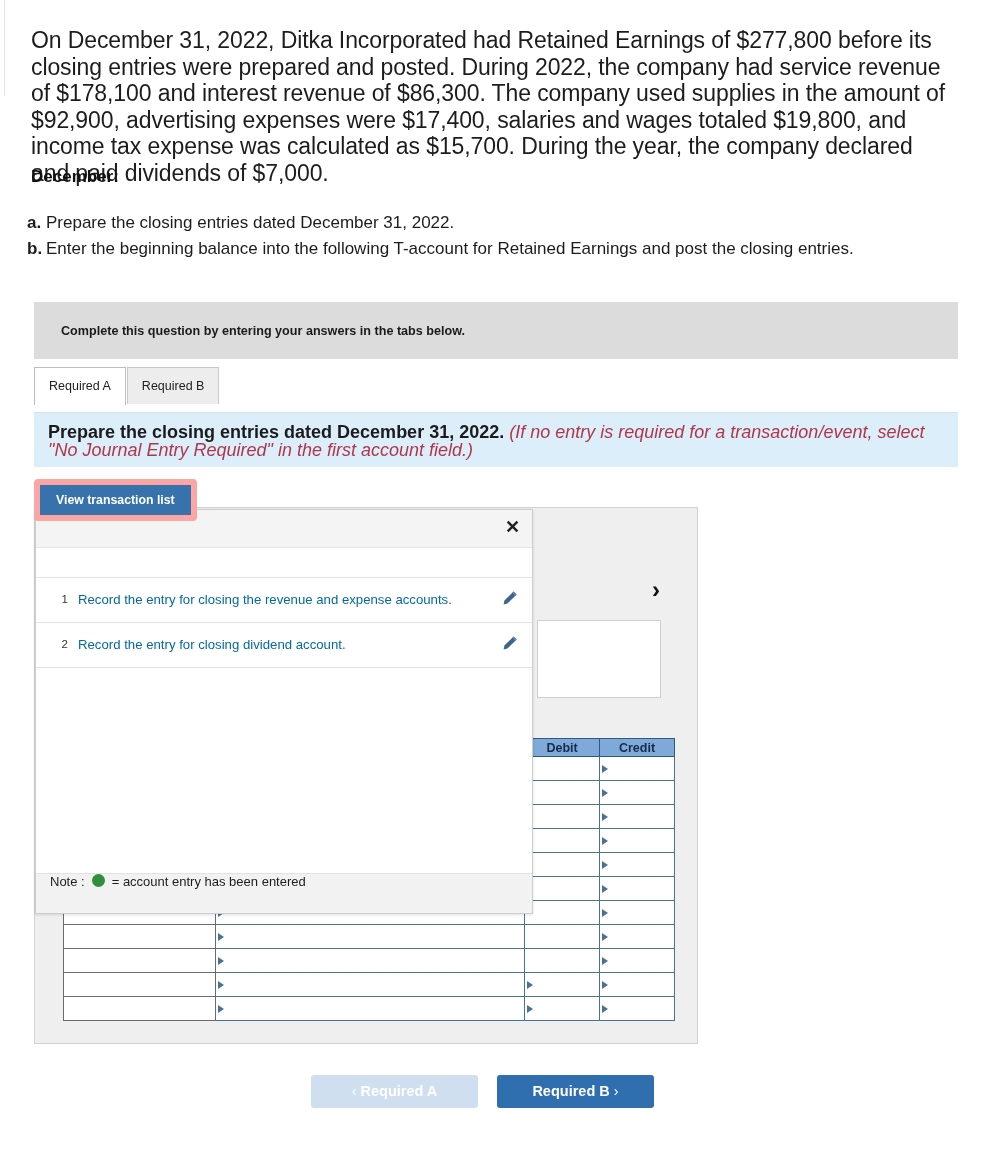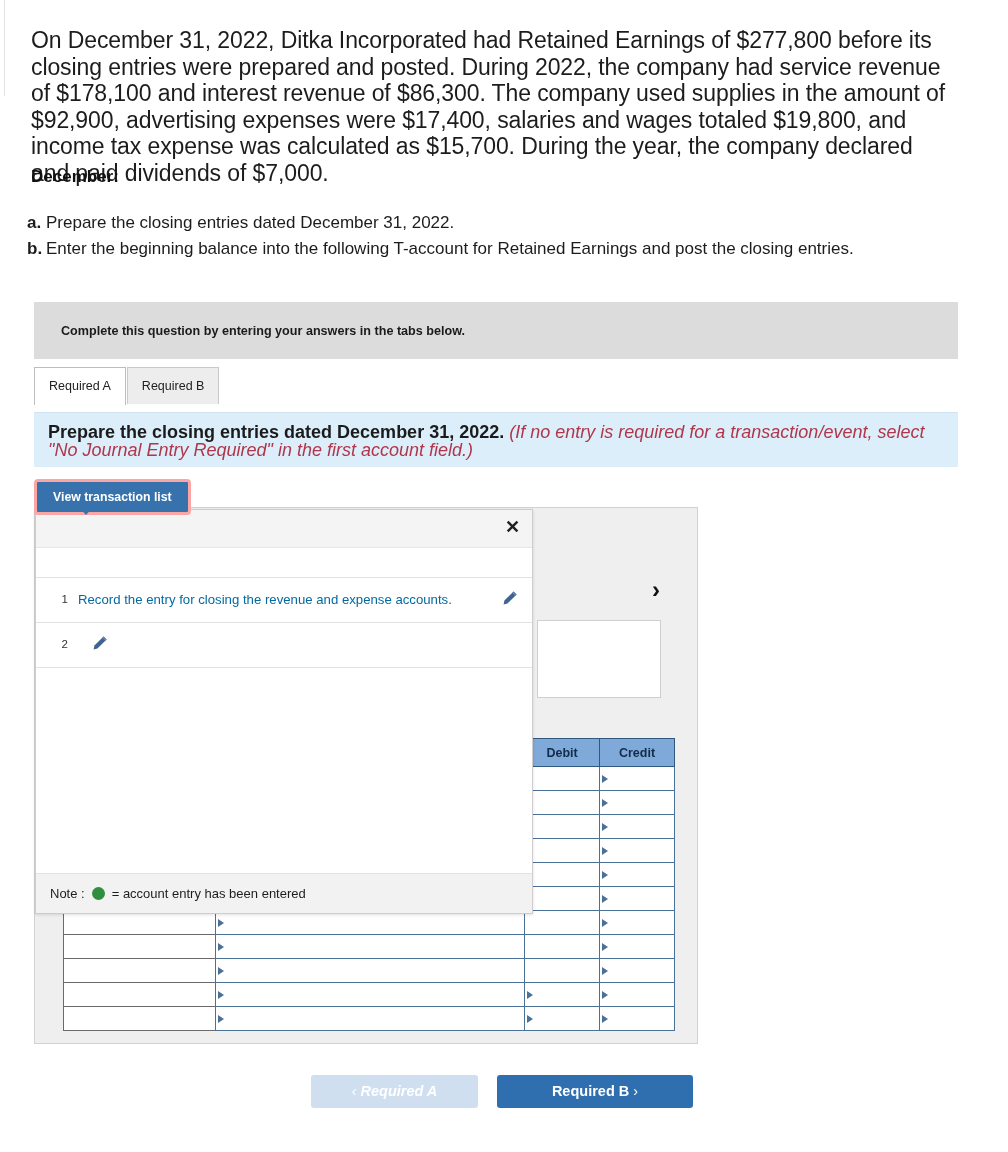--- a/index.html
+++ b/index.html
@@ -114,21 +114,21 @@
   }
 
   
   .vtl-wrap {
     position: absolute;
     left: 34px; top: 479px; z-index: 6;
   }
   .btn-blue {
     background: #3772ac;
     color: #ffffff;
-    border: 3px solid #fca5a5;
+    border: 6px solid #fca5a5;
     border-radius: 4px;
     font-size: 12.3px;
     font-weight: bold;
     padding: 9px 16px;
     text-align: center;
     cursor: pointer;
     display: inline-block;
     line-height: 1;
   }
   .vtl-arrow {
@@ -173,21 +173,21 @@
     width: 612px;
     border-collapse: collapse;
     z-index: 1;
   }
   .jtable th {
     background: #7fa9d8;
     border: 1px solid #31587e;
     color: #132c4c;
     font-size: 12.5px;
     font-weight: bold;
-    height: 28px;
+    height: 18px;
     padding: 0;
     text-align: center;
   }
   .jtable td {
     border: 1px solid #4a7196;
     background: #ffffff;
     height: 24px;
     padding: 0;
     position: relative;
   }
@@ -289,21 +289,20 @@
     cursor: pointer;
   }
   .pencil { display: inline-block; width: 16px; height: 16px; }
   .popup-note {
     position: absolute;
     left: 0; bottom: 0;
     width: 100%; height: 40px;
     background: #f2f2f2;
     border-top: 1px solid #e2e2e2;
     display: flex;
-    align-items: center;
     padding-left: 14px;
     font-size: 13px;
     color: #1d1d1d;
   }
   .green-dot {
     display: inline-block;
     width: 13px; height: 13px;
     border-radius: 50%;
     background: #2f8f3e;
     margin: 0 7px;
@@ -316,26 +315,25 @@
     left: 311px; top: 1075px;
     width: 167px; height: 33px;
     background: #cfdff0;
     border-radius: 3px;
     color: #ffffff;
     font-size: 14.5px;
     font-weight: bold;
     line-height: 33px;
     text-align: center;
     cursor: pointer;
-    font-style: italic;
   }
   .nav-next {
     position: absolute;
     left: 497px; top: 1075px;
-    width: 196px; height: 33px;
+    width: 157px; height: 33px;
     background: #2f6fb0;
     border-radius: 3px;
     color: #ffffff;
     font-size: 14.5px;
     font-weight: bold;
     line-height: 33px;
     text-align: center;
     cursor: pointer;
   }
   .nav-prev .chev, .nav-next .chev { font-weight: normal; }
@@ -529,20 +527,21 @@
       <div class="tx-text">Record the entry for closing the revenue and expense accounts.</div>
       <div class="tx-edit">
         <svg class="pencil" viewBox="0 0 16 16" xmlns="http://www.w3.org/2000/svg">
           <path d="M11.6 1.4 L14.6 4.4 L5.4 13.6 L1.6 14.4 L2.4 10.6 Z" fill="#3f6491"></path>
           <path d="M11.6 1.4 L14.6 4.4 L13.2 5.8 L10.2 2.8 Z" fill="#6b86ab"></path>
         </svg>
       </div>
     </div>
     <div class="tx-row">
       <div class="tx-num">2</div>
+      <div class="tx-text">Record the entry for closing dividend account.</div>
       <div class="tx-edit">
         <svg class="pencil" viewBox="0 0 16 16" xmlns="http://www.w3.org/2000/svg">
           <path d="M11.6 1.4 L14.6 4.4 L5.4 13.6 L1.6 14.4 L2.4 10.6 Z" fill="#3f6491"></path>
           <path d="M11.6 1.4 L14.6 4.4 L13.2 5.8 L10.2 2.8 Z" fill="#6b86ab"></path>
         </svg>
       </div>
     </div>
   </div>
   <div class="popup-note">
     <span>Note :</span>

